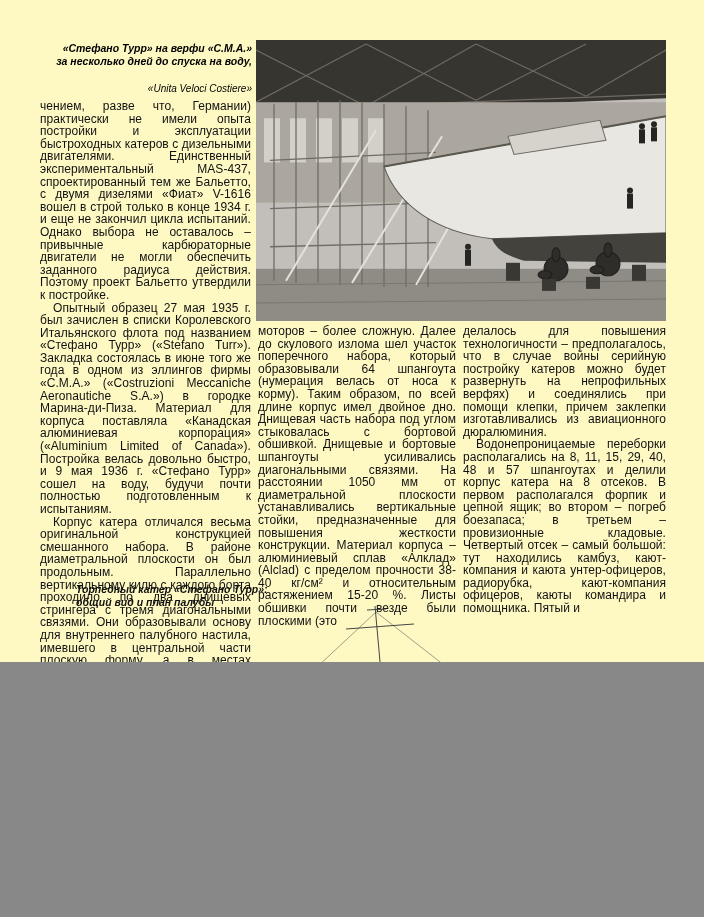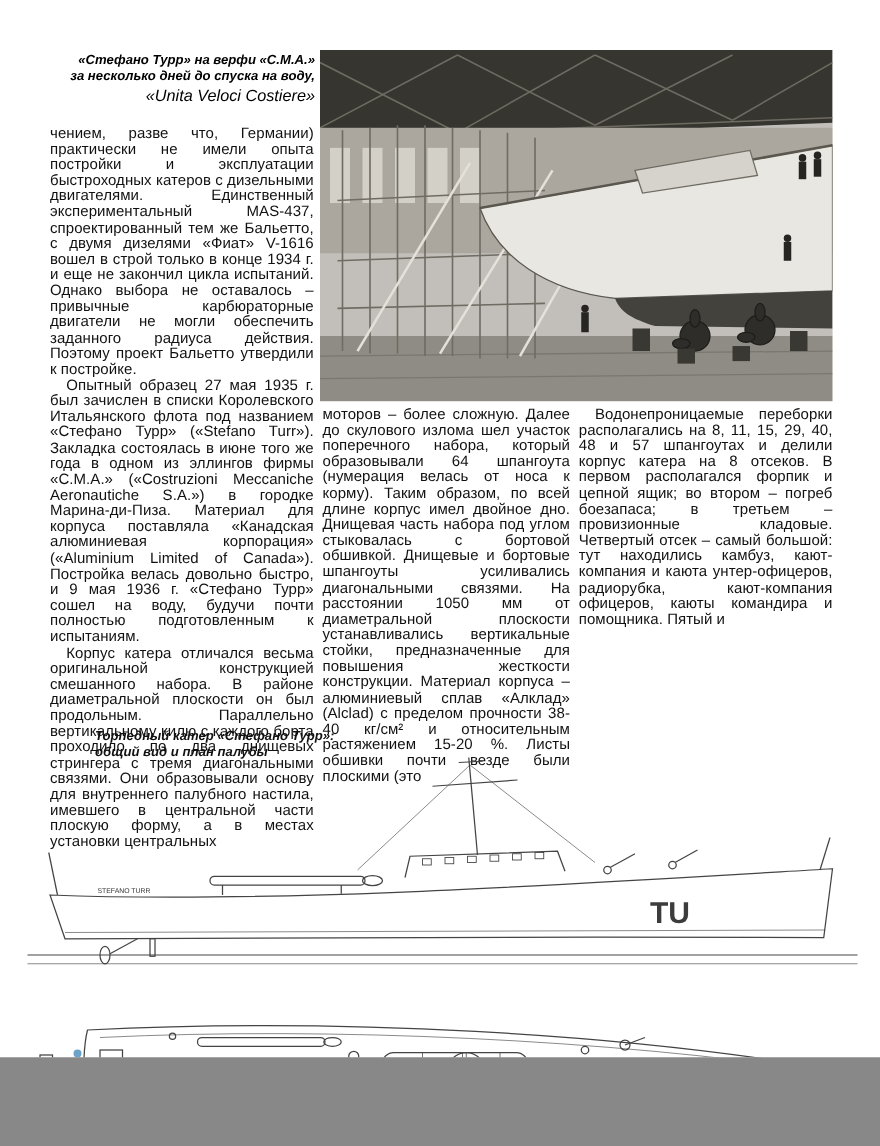--- a/index.html
+++ b/index.html
@@ -1,29 +1,29 @@
 <!DOCTYPE html>
 <html><head>
 <meta charset="utf-8">
 <style>
   html,body { margin:0; padding:0; background:#888; }
   .page {
-    position:relative; width:704px; height:846px; background:#ffffff;
+    position:relative; width:704px; height:662px; background:#fef9c3;
     font-family:"Liberation Sans", sans-serif; overflow:hidden; color:#111;
     margin:0 auto;
   }
   .page * { box-sizing:border-box; }
 
   .photo-caption {
     position:absolute; left:38px; top:42px; width:214px;
     text-align:right; font-weight:bold; font-style:italic;
     font-size:10.5px; line-height:13px; color:#000;
   }
   .photo-caption .credit {
-    font-weight:normal; font-size:13px; margin-top:4px; line-height:10px;
+    font-weight:normal; font-size:10px; margin-top:16px; line-height:10px;
   }
 
   .photo-frame {
     position:absolute; left:256px; top:40px; width:410px; height:281px;
     background:#c9c7c2;
   }
   .photo-frame svg { display:block; width:100%; height:100%; }
 
   .bodycol {
     position:absolute; font-size:12px; line-height:12.6px;
@@ -156,20 +156,21 @@
 
   <div class="bodycol" id="col1">
     <p>чением, разве что, Германии) практически не имели опыта постройки и эксплуатации быстроходных катеров с дизельными двигателями. Единственный экспериментальный MAS-437, спроектированный тем же Бальетто, с двумя дизелями «Фиат» V-1616 вошел в строй только в конце 1934 г. и еще не закончил цикла испытаний. Однако выбора не оставалось – привычные карбюраторные двигатели не могли обеспечить заданного радиуса действия. Поэтому проект Бальетто утвердили к постройке.</p>
     <p class="ind">Опытный образец 27 мая 1935 г. был зачислен в списки Королевского Итальянского флота под названием «Стефано Турр» («Stefano Turr»). Закладка состоялась в июне того же года в одном из эллингов фирмы «С.М.А.» («Costruzioni Meccaniche Aeronautiche S.A.») в городке Марина-ди-Пиза. Материал для корпуса поставляла «Канадская алюминиевая корпорация» («Aluminium Limited of Canada»). Постройка велась довольно быстро, и 9 мая 1936 г. «Стефано Турр» сошел на воду, будучи почти полностью подготовленным к испытаниям.</p>
     <p class="ind">Корпус катера отличался весьма оригинальной конструкцией смешанного набора. В районе диаметральной плоскости он был продольным. Параллельно вертикальному килю с каждого борта проходило по два днищевых стрингера с тремя диагональными связями. Они образовывали основу для внутреннего палубного настила, имевшего в центральной части плоскую форму, а в местах установки центральных</p>
   </div>
   <div class="bodycol" id="col2">
     <p>моторов – более сложную. Далее до скулового излома шел участок поперечного набора, который образовывали 64 шпангоута (нумерация велась от носа к корму). Таким образом, по всей длине корпус имел двойное дно. Днищевая часть набора под углом стыковалась с бортовой обшивкой. Днищевые и бортовые шпангоуты усиливались диагональными связями. На расстоянии 1050 мм от диаметральной плоскости устанавливались вертикальные стойки, предназначенные для повышения жесткости конструкции. Материал корпуса – алюминиевый сплав «Алклад» (Alclad) с пределом прочности 38-40 кг/см² и относительным растяжением 15-20 %. Листы обшивки почти везде были плоскими (это</p>
   </div>
   <div class="bodycol" id="col3">
+    <p>делалось для повышения технологичности – предполагалось, что в случае войны серийную постройку катеров можно будет развернуть на непрофильных верфях) и соединялись при помощи клепки, причем заклепки изготавливались из авиационного дюралюминия.</p>
     <p class="ind">Водонепроницаемые переборки располагались на 8, 11, 15, 29, 40, 48 и 57 шпангоутах и делили корпус катера на 8 отсеков. В первом располагался форпик и цепной ящик; во втором – погреб боезапаса; в третьем – провизионные кладовые. Четвертый отсек – самый большой: тут находились камбуз, кают-компания и каюта унтер-офицеров, радиорубка, кают-компания офицеров, каюты командира и помощника. Пятый и</p>
   </div>
 
   <div class="drawing-caption">
     <div>Торпедный катер «Стефано Турр»:</div>
     <div>общий вид и план палубы</div>
   </div>
 
   <div class="profile-drawing">
     <svg viewBox="0 0 672 206" preserveAspectRatio="none">

